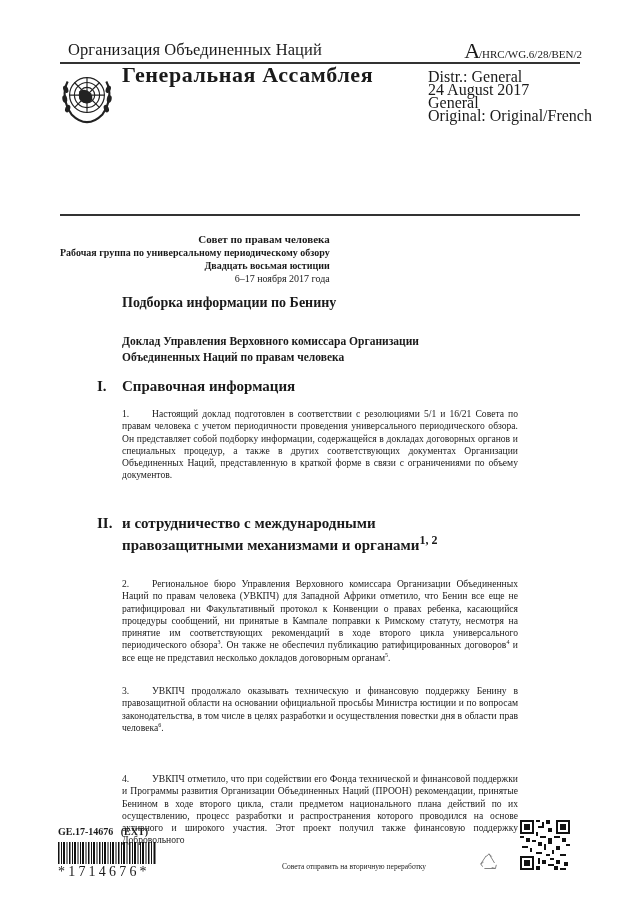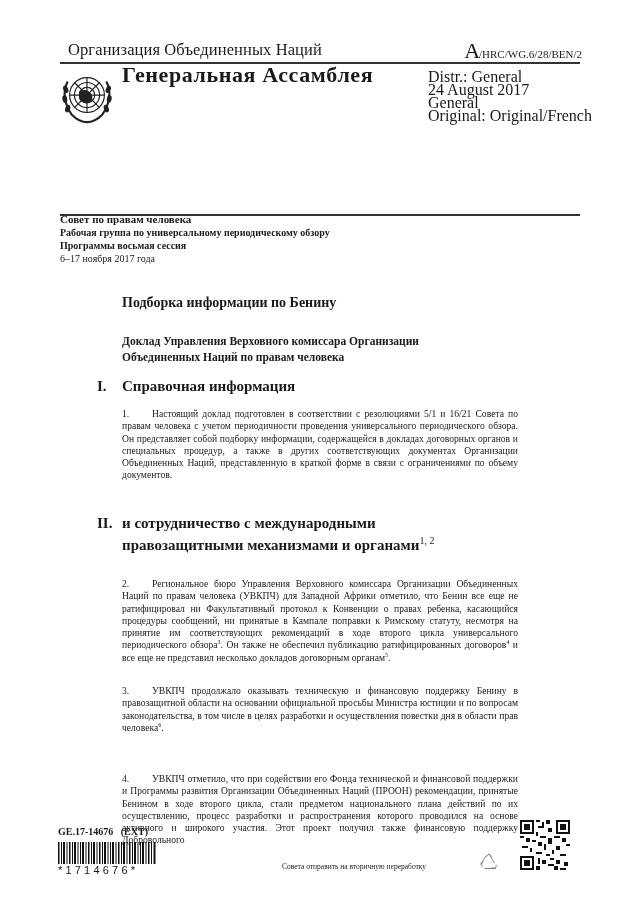--- a/index.html
+++ b/index.html
@@ -9,35 +9,35 @@
   .org-name { left: 68px; top: 40px; font-size: 16.5px; letter-spacing: 0.1px; }
   .symbol { right: 58px; top: 38px; font-size: 11px; white-space: nowrap; }
   .symbol .big { font-size: 22px; letter-spacing: -1px; }
   .rule { position: absolute; left: 60px; width: 520px; background: #333; }
   .rule-top { top: 62px; height: 2px; }
   .rule-mid { top: 214px; height: 1.5px; }
   .logo { left: 58px; top: 68px; width: 58px; height: 58px; }
   .ga-title { left: 122px; top: 62px; font-size: 22px; font-weight: bold; letter-spacing: 0.6px; }
   .distr { left: 428px; top: 70px; font-size: 16px; line-height: 13px; }
   .distr div { white-space: nowrap; }
-  .council { left: 60px; top: 213px; font-size: 10.5px; line-height: 13px; }
+  .council { left: 60px; top: 233px; font-size: 10.5px; line-height: 13px; text-align: right; }
   .council .c1 { font-weight: bold; font-size: 11px; }
   .council .c2, .council .c3 { font-weight: bold; font-size: 10px; }
   .council .c4 { font-size: 10px; }
   .doc-title { left: 122px; top: 295px; font-size: 14px; font-weight: bold; }
   .doc-subtitle { left: 122px; top: 333px; font-size: 11.5px; font-weight: bold; line-height: 16px; width: 400px; }
   .sec-num { left: 97px; font-size: 15px; font-weight: bold; }
   .sec-title { left: 122px; font-size: 15px; font-weight: bold; line-height: 17px; width: 400px; }
-  .sec-title sup { font-size: 10px; font-weight: normal; vertical-align: super; text-align: center; }
+  .sec-title sup { font-size: 12px; font-weight: bold; vertical-align: super; text-align: center; }
   .para { left: 122px; width: 396px; font-size: 9.6px; line-height: 12.3px; text-align: justify; }
   .para .pnum { display: inline-block; width: 30px; }
   .para sup { font-size: 6px; vertical-align: super; line-height: 0; }
   .job { left: 58px; top: 826px; font-size: 10px; }
   .barcode { left: 58px; top: 842px; width: 98px; height: 22px; }
-  .barcode-num { left: 58px; top: 864px; font-size: 11px; letter-spacing: 3.2px; font-family: Liberation Sans, sans-serif; }
+  .barcode-num { left: 58px; top: 864px; font-size: 14px; letter-spacing: 3.2px; font-family: Liberation Serif, serif; }
   .recycle-text { left: 282px; top: 862px; font-size: 7.5px; }
   .recycle-icon { left: 478px; top: 852px; width: 22px; height: 22px; }
   .qr { left: 520px; top: 820px; width: 50px; height: 50px; }
 </style>
 </head>
 <body>
 
 <div class="abs org-name">Организация Объединенных Наций</div>
 <div class="abs symbol"><span class="big">A</span><span>/HRC/WG.6/28/BEN/2</span></div>
 <div class="rule rule-top"></div>
@@ -73,21 +73,21 @@
   <div>Distr.: General</div>
   <div>24 August 2017</div>
   <div>General</div>
   <div>Original: Original/French</div>
 </div>
 <div class="rule rule-mid"></div>
 
 <div class="abs council">
   <div class="c1">Совет по правам человека</div>
   <div class="c2">Рабочая группа по универсальному периодическому обзору</div>
-  <div class="c3">Программы восьмая сессия</div>
+  <div class="c3">Двадцать восьмая юстиции</div>
   <div class="c4">6–17 ноября 2017 года</div>
 </div>
 
 <div class="abs doc-title">Подборка информации по Бенину</div>
 <div class="abs doc-subtitle">
   <div>Доклад Управления Верховного комиссара Организации</div>
   <div>Объединенных Наций по правам человека</div>
 </div>
 
 <div class="abs sec-num" style="top:378px;">I.</div>

